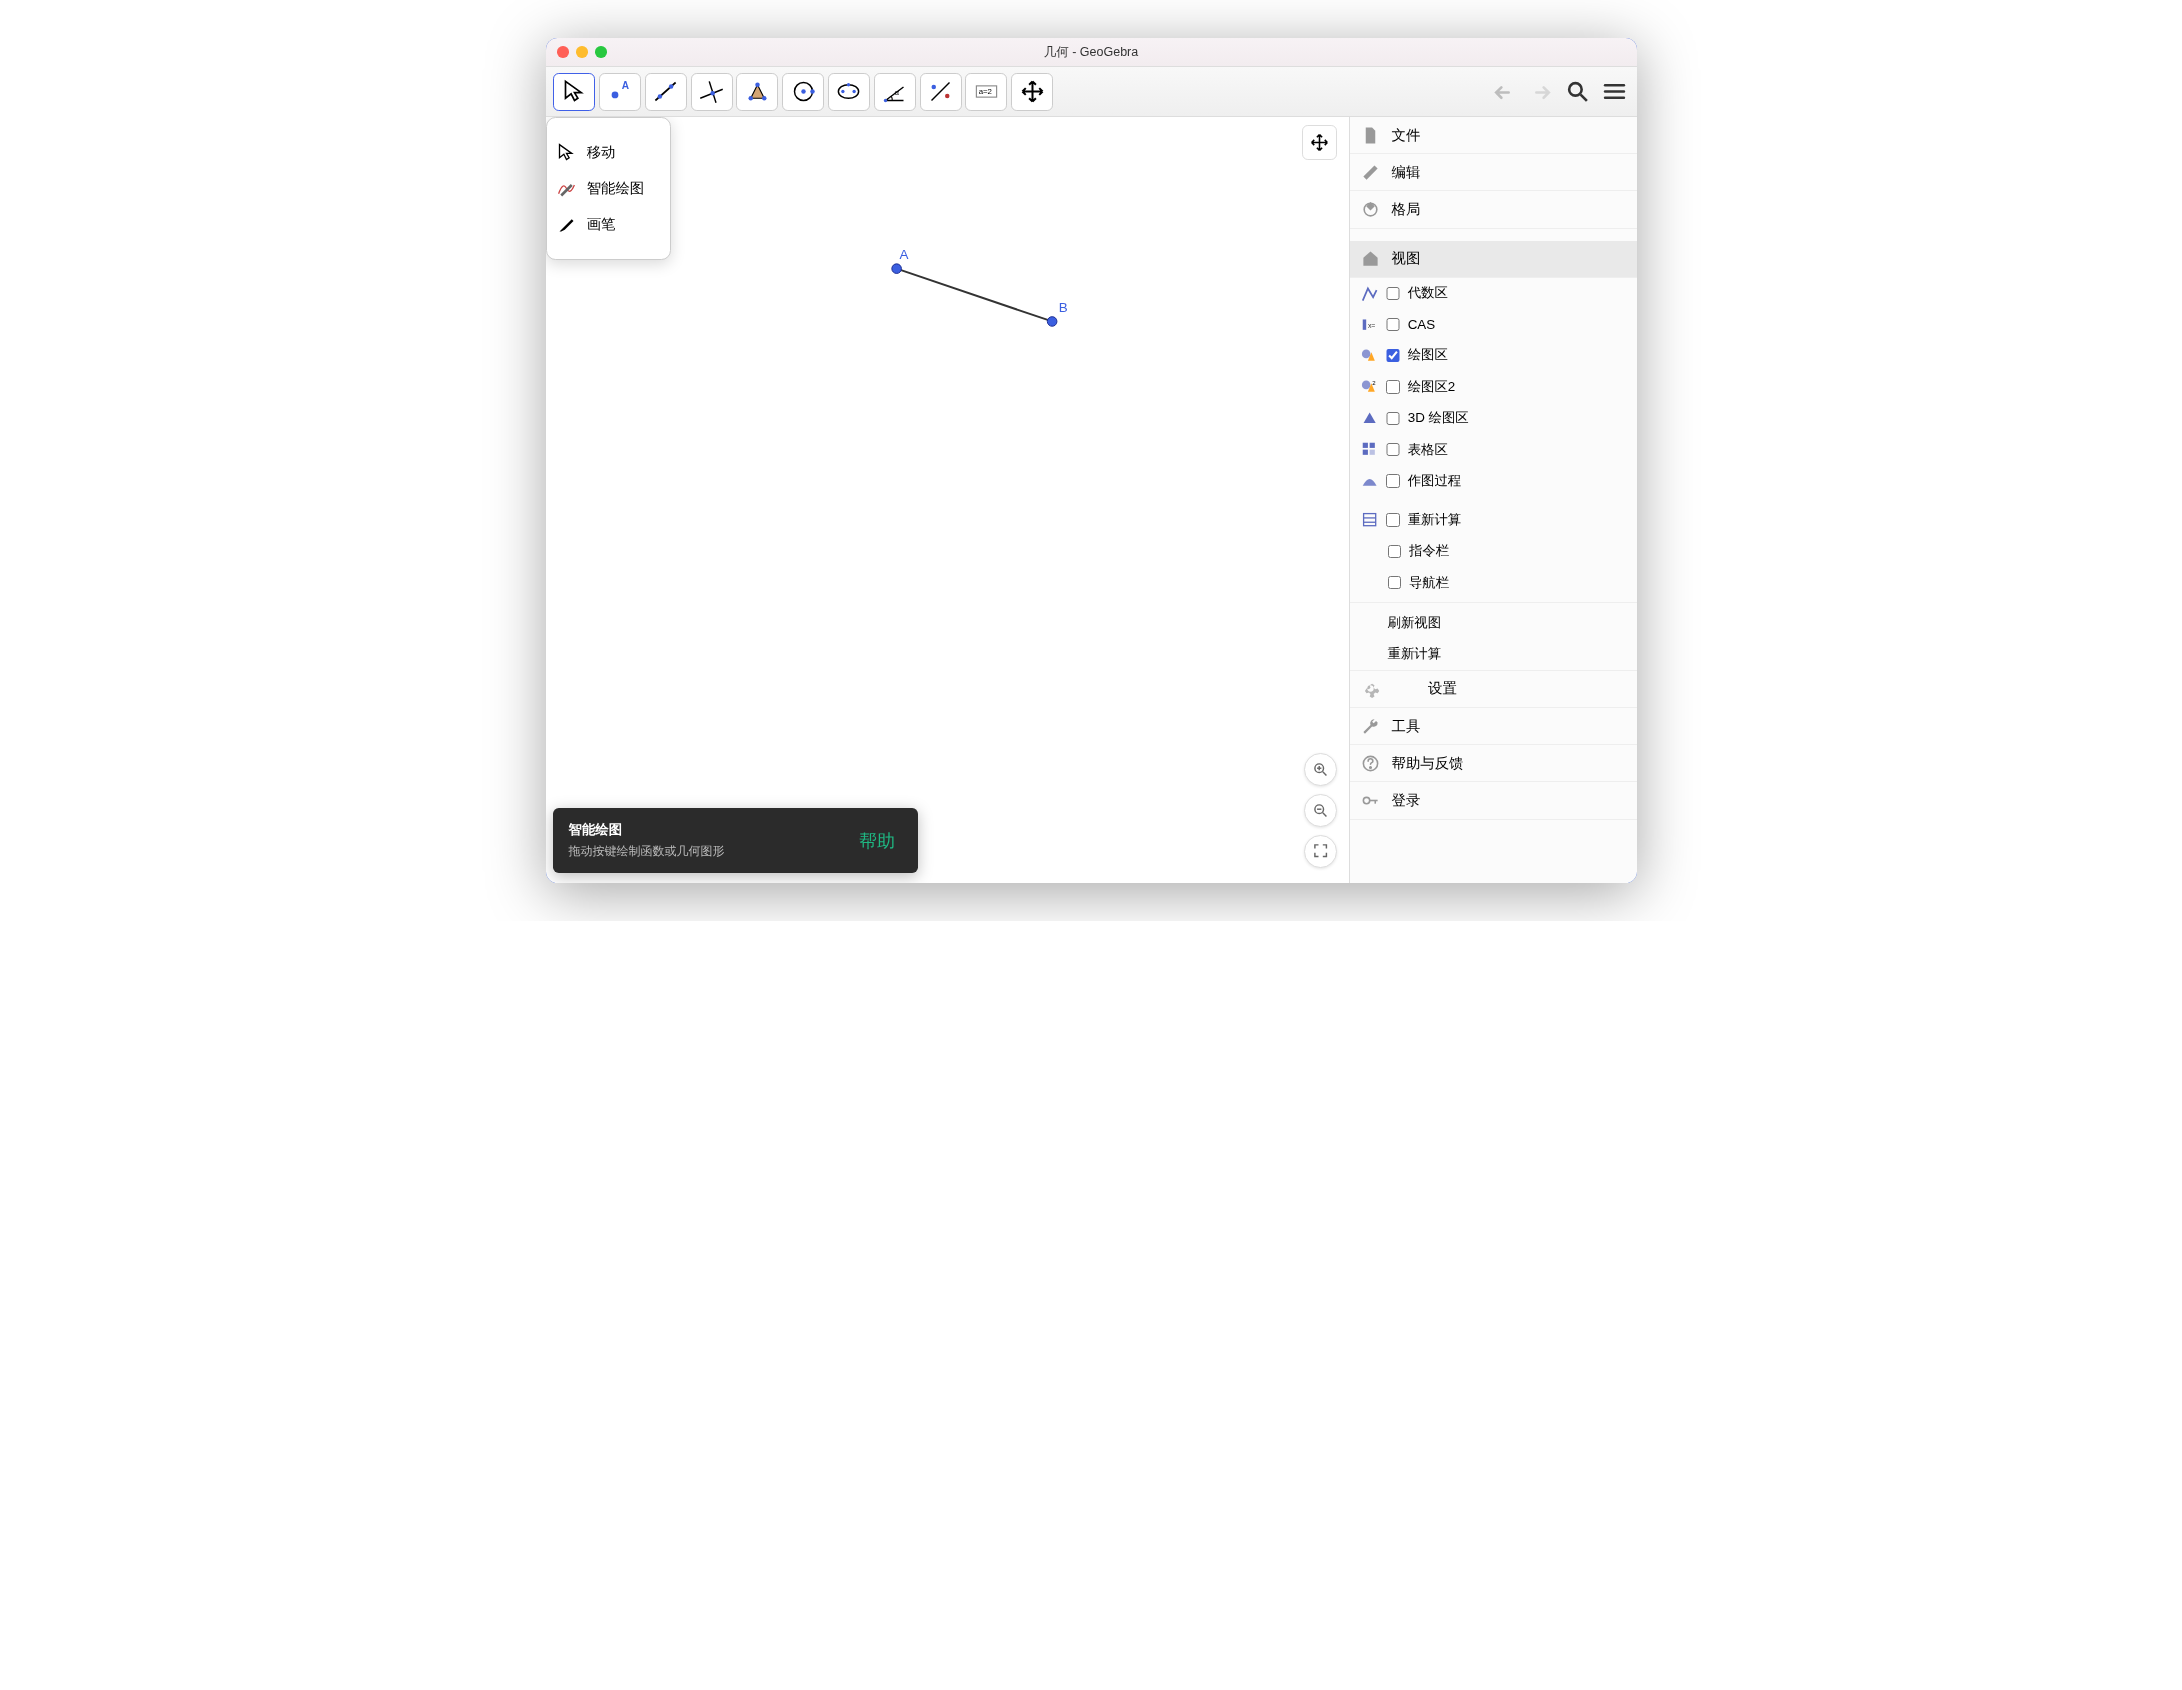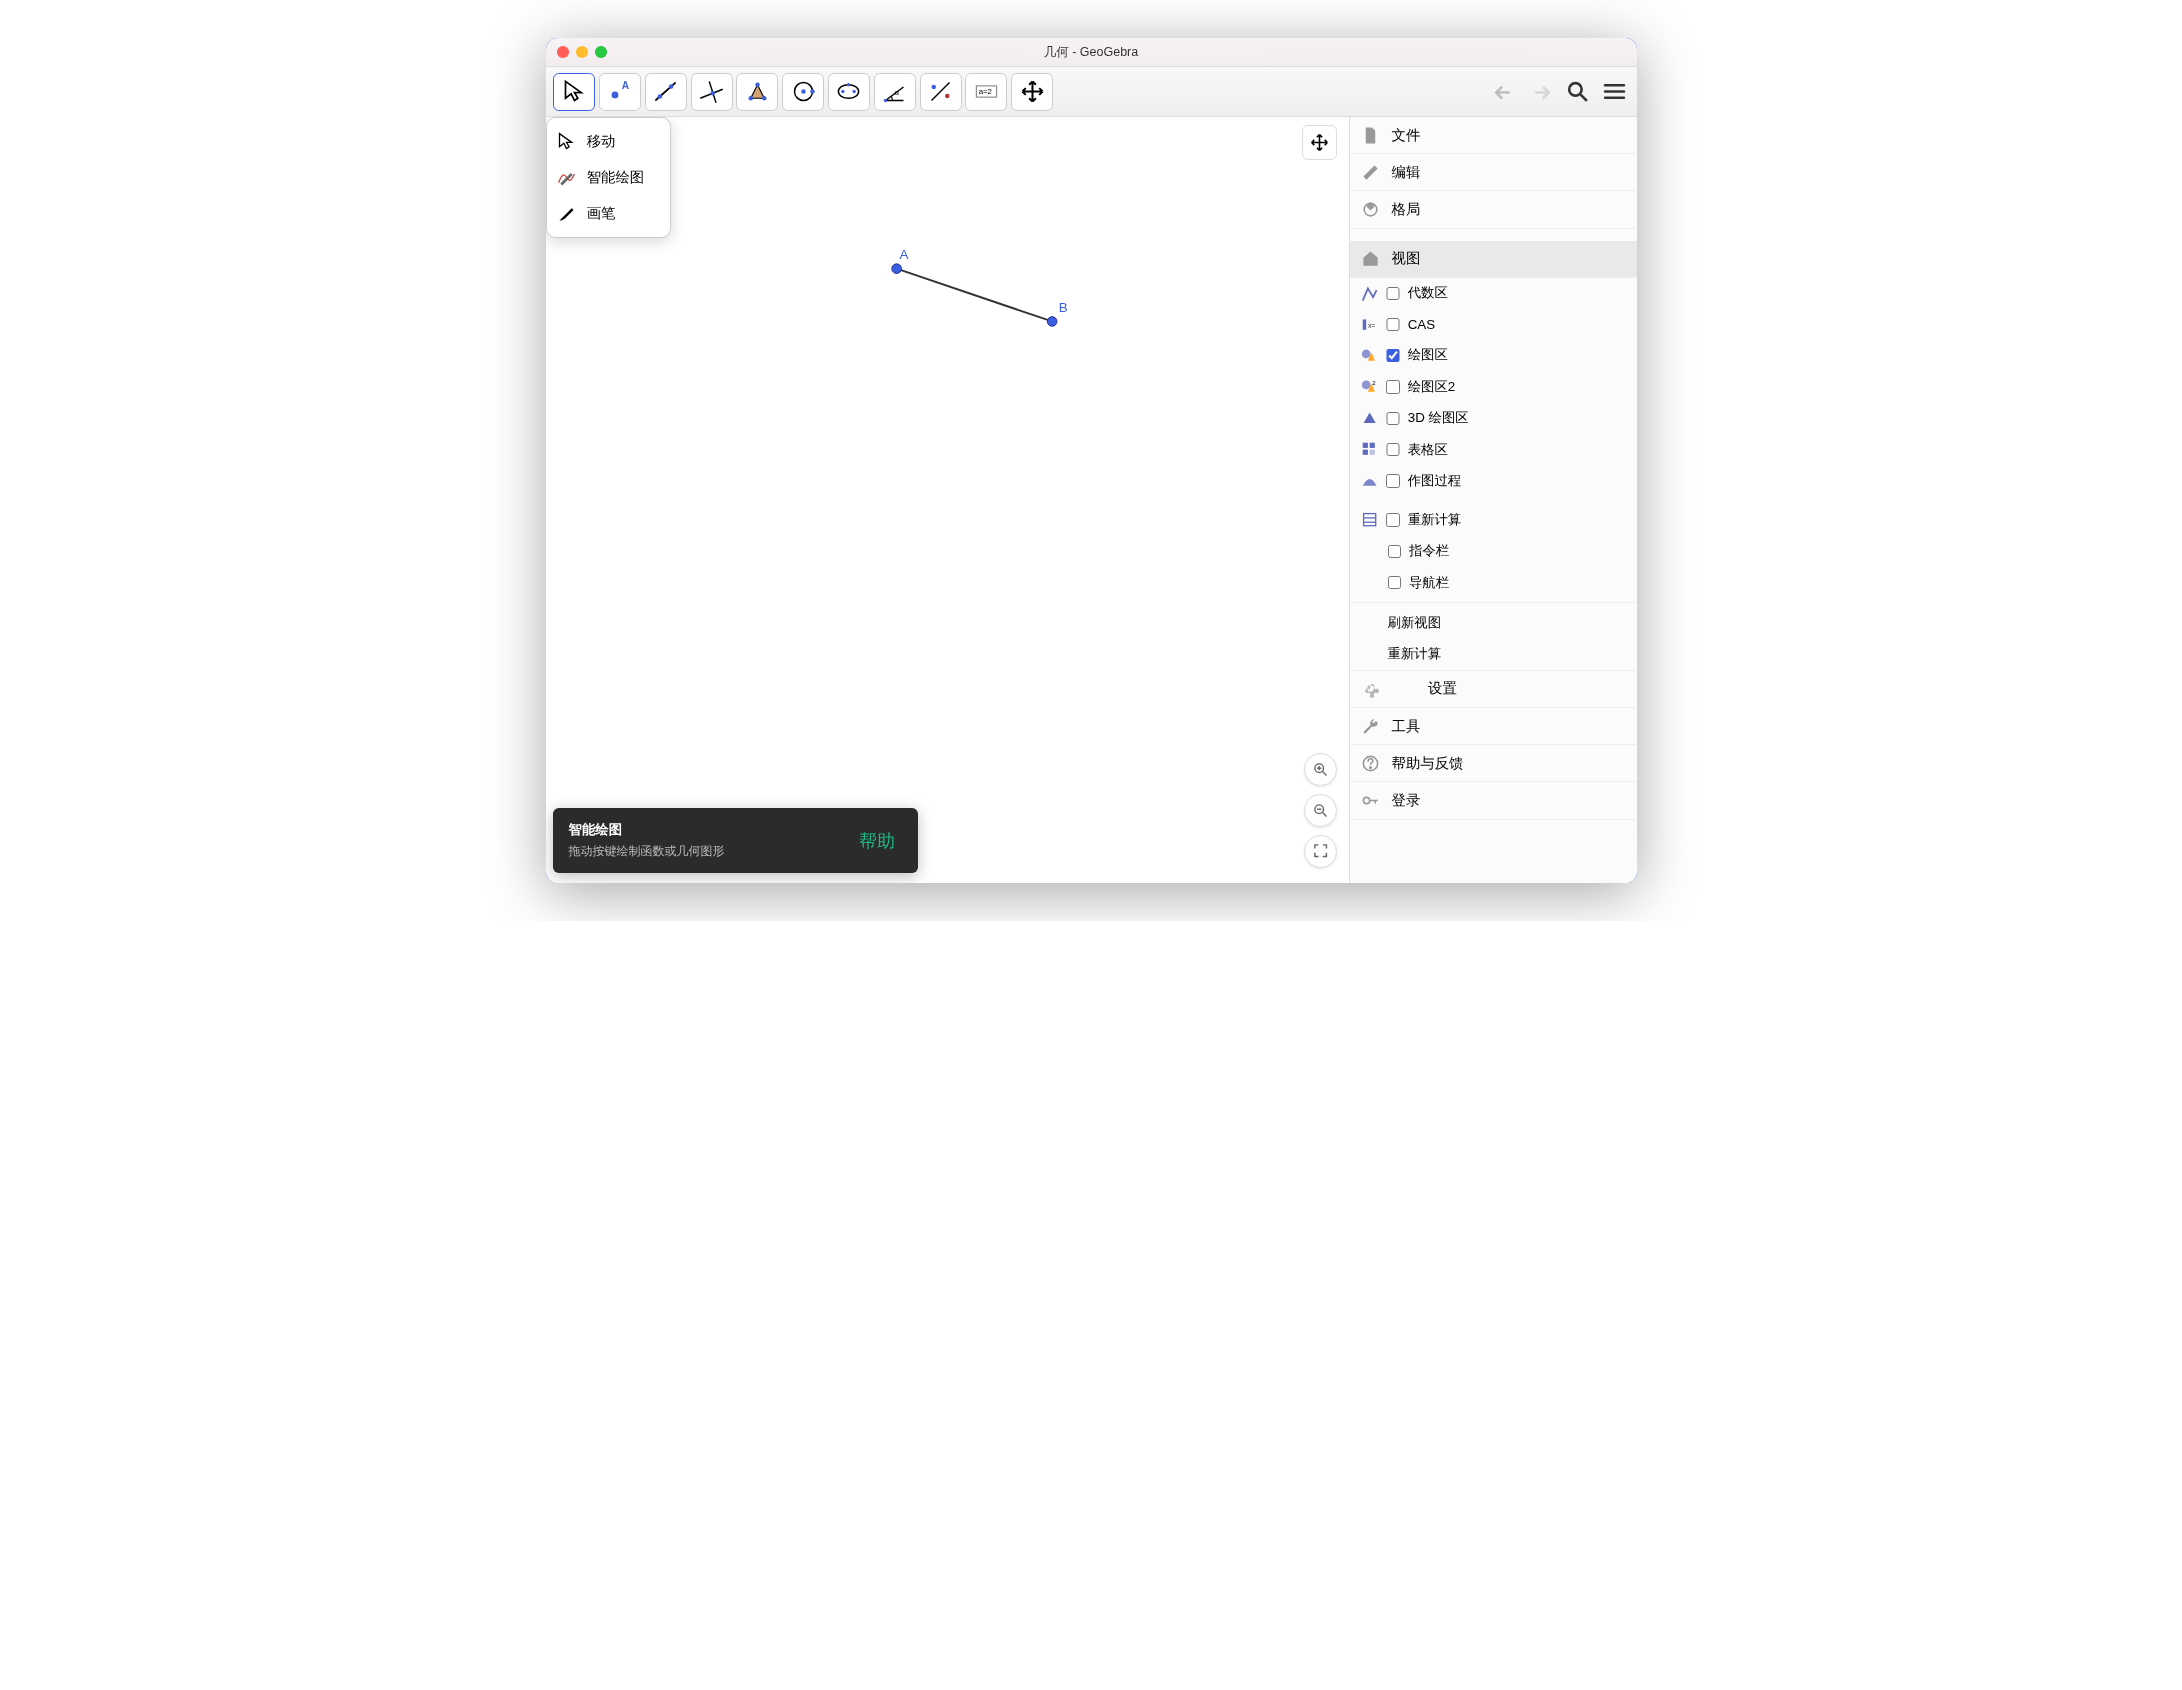--- a/index.html
+++ b/index.html
@@ -17,21 +17,21 @@
 .tool svg { width:27px; height:27px; }
 .toolbar-right { margin-left:auto; display:flex; gap:7.7px; align-items:center; }
 .tbicon { width:29px; height:29px; display:flex; align-items:center; justify-content:center; cursor:pointer; opacity:0.5; }
 .tbicon.active { opacity:1; color:#222; }
 .tbicon svg { width:25px; height:25px; }
 
 .content { flex:1; display:flex; overflow:hidden; position:relative; }
 .canvas-area { flex:1; position:relative; background:#fff; }
 .canvas-svg { position:absolute; inset:0; width:100%; height:100%; }
 
-.dropdown { position:absolute; top:0px; left:0px; width:125px; background:#fff; border:1px solid #ccc; border-radius:9.6px; box-shadow:0 3.8px 15.4px rgba(0,0,0,0.15); padding:5px 0; z-index:10; }
+.dropdown { position:absolute; top:0px; left:0px; width:125px; background:#fff; border:1px solid #ccc; border-radius:9.6px; box-shadow:0 3.8px 15.4px rgba(0,0,0,0.15); padding:16px 0; z-index:10; }
 .dd-item { display:flex; align-items:center; gap:9.6px; padding:7.7px 9.6px; font-size:14.4px; cursor:pointer; }
 .dd-item svg, .dd-item .dd-svg { width:21px; height:21px; flex-shrink:0; }
 
 .float-controls { position:absolute; right:11.5px; bottom:15.4px; display:flex; flex-direction:column; gap:7.7px; z-index:5; }
 .float-btn { width:33px; height:33px; border-radius:50%; background:#fff; border:1px solid #ddd; display:flex; align-items:center; justify-content:center; cursor:pointer; box-shadow:0 1px 2.9px rgba(0,0,0,0.1); color:#666; }
 .float-btn svg { width:17.3px; height:17.3px; }
 
 .move-handle { position:absolute; top:7.7px; right:11.5px; width:35px; height:35px; background:#fff; border:1px solid #ddd; border-radius:5.8px; display:flex; align-items:center; justify-content:center; cursor:move; z-index:5; }
 
 .tooltip { position:absolute; left:7.7px; bottom:9.6px; width:365px; background:#2b2b2b; color:#fff; border-radius:5.8px; padding:13.4px 15.4px; display:flex; justify-content:space-between; align-items:center; box-shadow:0 3.8px 15.4px rgba(0,0,0,0.25); z-index:20; }

